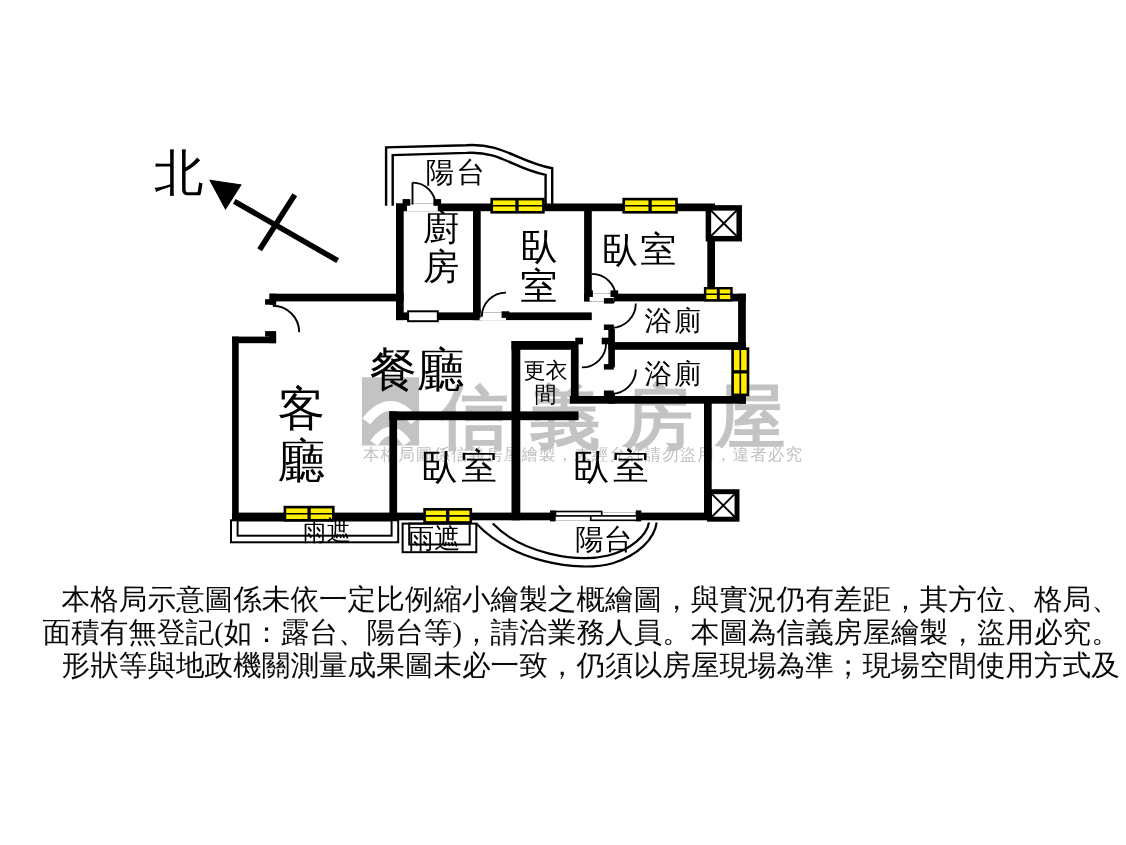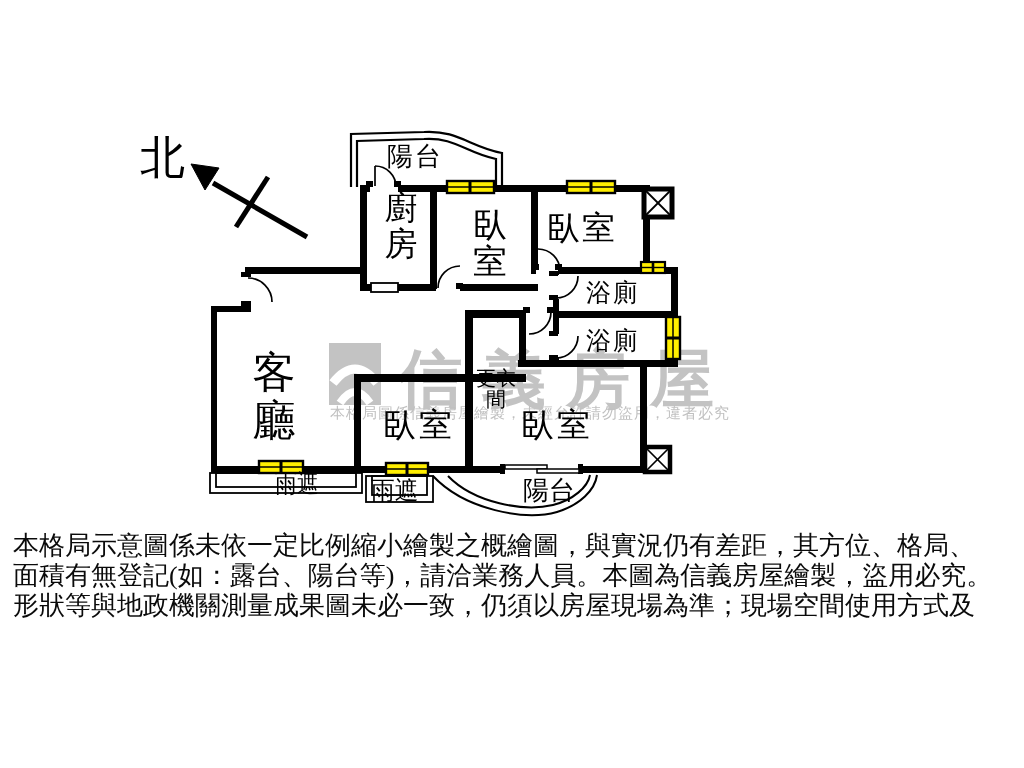--- a/index.html
+++ b/index.html
@@ -9,21 +9,21 @@
        font-family:"Liberation Serif","DejaVu Serif",serif;}
   .stack{text-align:center;}
   .stack span{display:block;}
   #plan-svg{position:absolute;left:0;top:0;z-index:2;}
   #watermark{position:absolute;left:0;top:0;z-index:1;}
   .wm-logo{position:absolute;left:329px;top:343px;width:52px;height:62px;background:#c3c3c3;}
   .wm-brand{position:absolute;left:398px;top:336px;font-size:64px;letter-spacing:20px;
             color:#c3c3c3;font-weight:bold;white-space:nowrap;}
   .wm-notice{position:absolute;left:330px;top:404px;font-size:15px;letter-spacing:1px;
              color:#c0c0c0;white-space:nowrap;}
-  #disclaimer{position:absolute;left:13px;top:531px;width:1005px;z-index:3;color:#0a0a0a;}
+  #disclaimer{position:absolute;left:13px;top:531px;width:1005px;z-index:3;color:#0a0a0a;text-align:right;}
   #disclaimer div{font-size:26px;line-height:30px;letter-spacing:0px;white-space:nowrap;}
 </style>
 </head>
 <body>
 
 <div id="stage">
 
   <div id="watermark">
     <div class="wm-logo">
       <svg width="52" height="62" viewBox="0 0 52 62">
@@ -206,22 +206,23 @@
     <span>臥</span>
     <span>室</span>
   </div>
 
   <div class="lbl" style="left:547px;top:211px;font-size:33px;letter-spacing:2px;">臥室</div>
 
   <div class="lbl" style="left:586px;top:279px;font-size:25px;letter-spacing:2px;">浴廁</div>
 
   <div class="lbl" style="left:586px;top:327px;font-size:25px;letter-spacing:2px;">浴廁</div>
 
-
-  <div class="lbl stack" style="left:471px;top:328px;font-size:20px;width:50px;line-height:1.05;margin-top:40px;">
+  <div class="lbl" style="left:336px;top:315px;font-size:43px;">餐廳</div>
+
+  <div class="lbl stack" style="left:471px;top:328px;font-size:20px;width:50px;line-height:1.05;">
     <span>更衣</span>
     <span>間</span>
   </div>
 
   <div class="lbl stack" style="left:247px;top:349px;font-size:43px;width:54px;line-height:1.12;">
     <span>客</span>
     <span>廳</span>
   </div>
 
   <div class="lbl" style="left:383px;top:408px;font-size:33px;letter-spacing:3px;">臥室</div>

